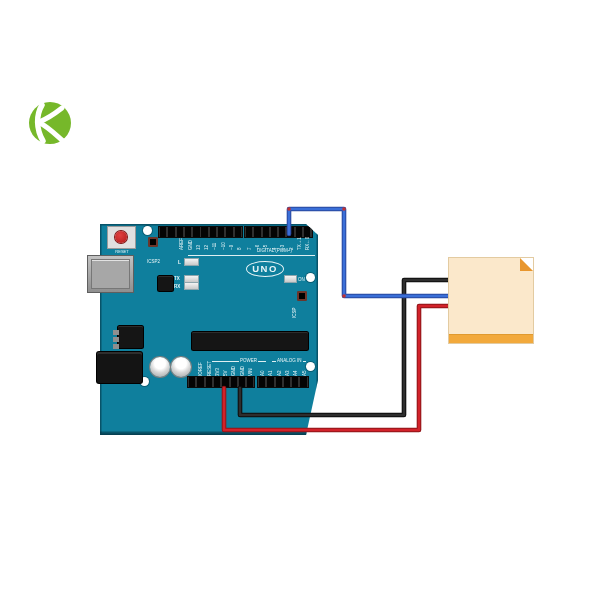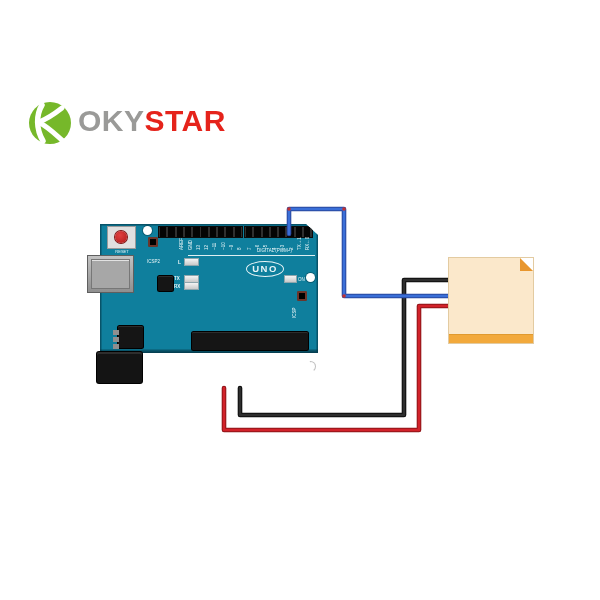--- a/index.html
+++ b/index.html
@@ -4,21 +4,21 @@
 <style>
   html,body{margin:0;padding:0;background:#fff;}
   .stage{position:relative;width:600px;height:600px;background:#ffffff;overflow:hidden;
          font-family:"Liberation Sans",sans-serif;}
   
   .logo{position:absolute;left:24px;top:95px;width:200px;height:58px;}
   .logo svg{position:absolute;left:0;top:0;}
   .logo-text{position:absolute;left:54px;top:9px;font-size:30px;font-weight:bold;
              letter-spacing:.5px;white-space:nowrap;}
   
-  .pcb{position:absolute;left:100px;top:224px;width:218px;height:129px;
+  .pcb{position:absolute;left:100px;top:224px;width:218px;height:211px;
        clip-path:polygon(0 0,206px 0,100% 11px,100% 156px,206px 100%,0 100%);
        box-shadow:inset 0 0 0 1.5px rgba(4,48,62,.55), inset 0 -3.5px 0 rgba(4,44,58,.5);}
   .pcb *{position:absolute;}
   .hole{width:9px;height:9px;border-radius:50%;background:#fff;box-shadow:0 0 0 1px rgba(0,0,0,.25);}
   .hstrip{background:#141414;
           background-image:repeating-linear-gradient(90deg,#2f2f2f 0 1px,#040404 1px 7.3px,#2f2f2f 7.3px 8.3px);
           box-shadow:0 0 0 1px #0b0b0b;}
   .silk{background:#e9f5f7;height:1px;opacity:.95;}
   .cap4{font-size:4.5px;line-height:5px;color:#e9f5f7;white-space:nowrap;}
   .pinlabel{position:absolute;font-size:4.5px;line-height:5px;color:#e9f5f7;white-space:nowrap;
@@ -64,21 +64,20 @@
 
 <div class="stage">
 
   <div class="logo">
     <svg width="56" height="56" viewBox="0 0 56 56">
       <circle cx="26" cy="28" r="21" fill="#76b82a"></circle>
       <path d="M18,10 C 12,20 12,34 19,46" stroke="#ffffff" stroke-width="5.5" fill="none" stroke-linecap="round"></path>
       <path d="M38,13 C 29,20 23,24 15,27" stroke="#ffffff" stroke-width="5" fill="none" stroke-linecap="round"></path>
       <path d="M16,28 C 24,32 31,39 39,46" stroke="#ffffff" stroke-width="5" fill="none" stroke-linecap="round"></path>
     </svg>
-    <div class="logo-text"><span style="color:#9a9a98">OKY</span><span style="color:#e5231b">STAR</span></div>
   </div>
 
   <div class="pcb" id="pcb" style="background:#0f7f9d;">
     <div class="hole" style="left:43px;top:2px"></div>
     <div class="hole" style="left:206px;top:49px"></div>
     <div class="hole" style="left:206px;top:138px"></div>
     <div class="hole" style="left:40px;top:153px"></div>
 
     <div class="hstrip" style="left:59px;top:2.5px;width:83px;height:10px"></div>
     <div class="hstrip" style="left:144.5px;top:2.5px;width:67px;height:10px"></div>

